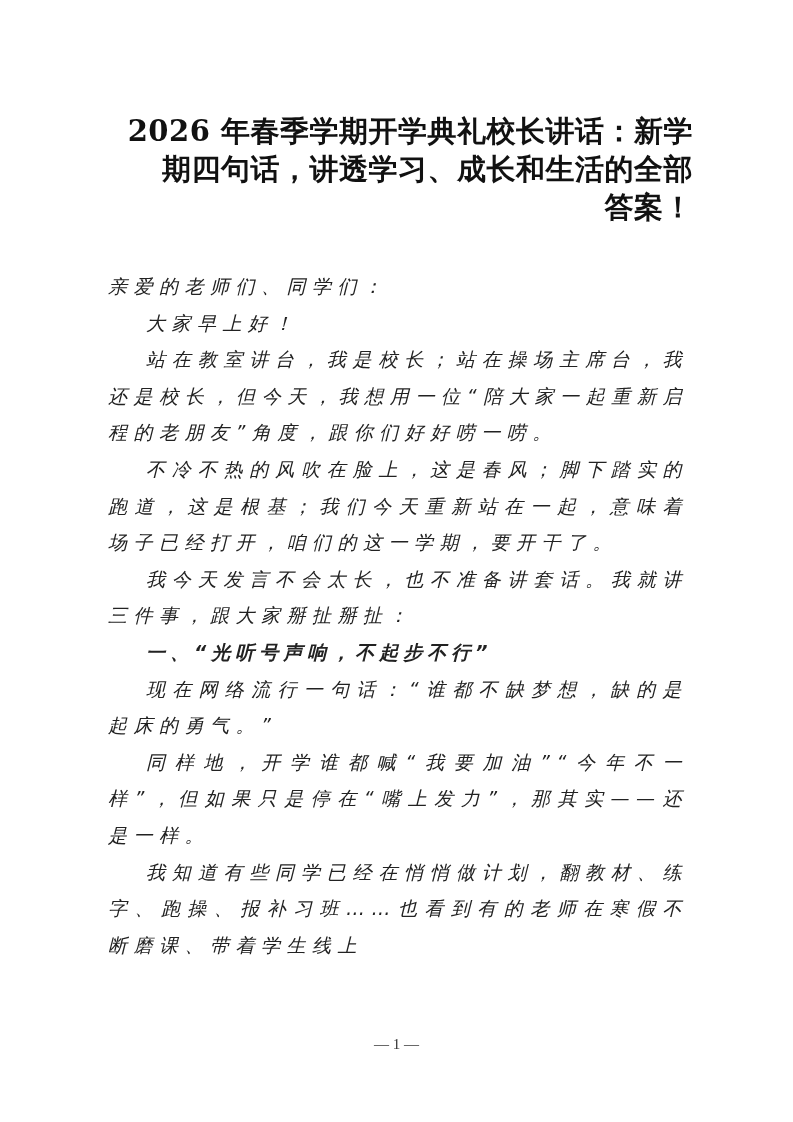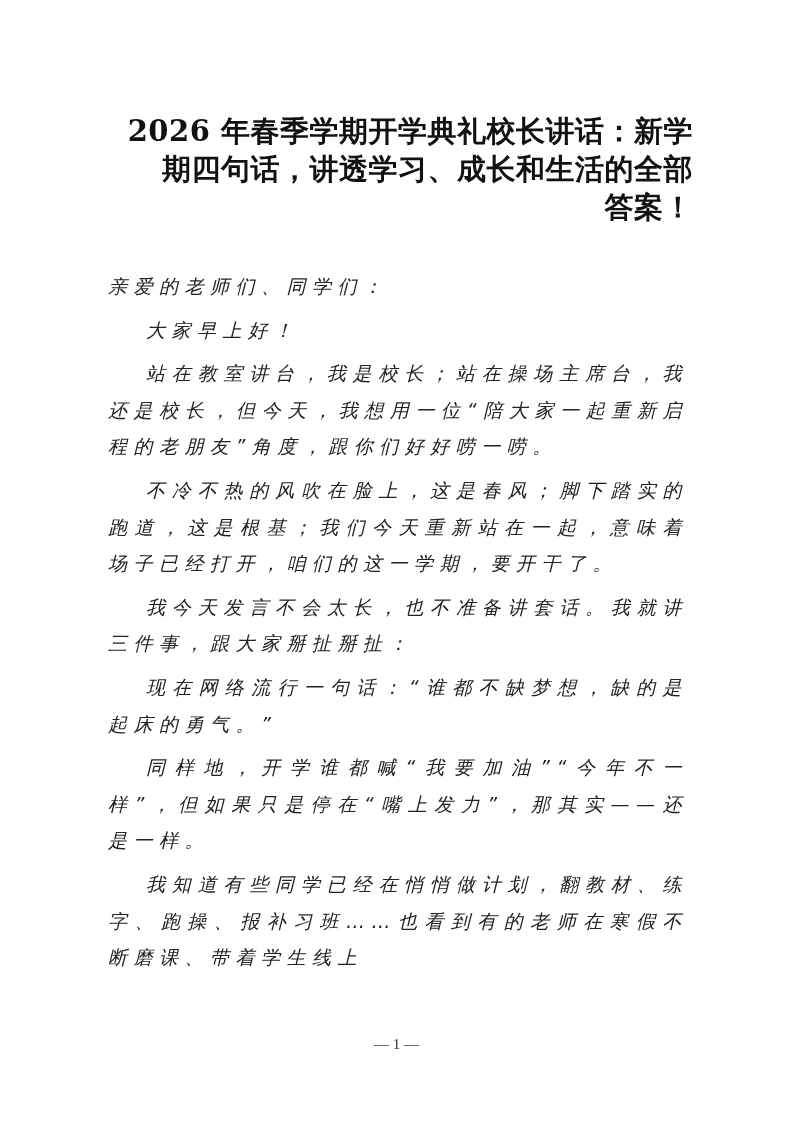--- a/index.html
+++ b/index.html
@@ -13,21 +13,21 @@
     letter-spacing: 0.5px;
   }
   .title span { display: block; }
   .body {
     position: absolute; left: 108px; top: 268px; width: 580px;
     font-family: "DejaVu Sans", "Liberation Sans", sans-serif;
     font-size: 19px; line-height: 36.6px; color: #222;
     letter-spacing: 6.5px;
   }
   .body p { margin: 0; text-align: justify; text-align-last: left; font-style: italic; }
-  .body p.indent { text-indent: 38px; margin-top: 7px; }
+  .body p.indent { text-indent: 38px; }
   .body p.heading { font-weight: bold; letter-spacing: 5px; }
   .footer {
     position: absolute; left: 0; width: 793px; top: 1036px;
     text-align: center;
     font-family: "Liberation Serif", "DejaVu Serif", serif;
     font-size: 15px; color: #333;
   }
 </style>
 </head>
 <body>
@@ -38,19 +38,20 @@
     <span>期四句话，讲透学习、成长和生活的全部</span>
     <span>答案！</span>
   </div>
 
   <div class="body">
     <p>亲爱的老师们、同学们：</p>
     <p class="indent">大家早上好！</p>
     <p class="indent">站在教室讲台，我是校长；站在操场主席台，我还是校长，但今天，我想用一位“陪大家一起重新启程的老朋友”角度，跟你们好好唠一唠。</p>
     <p class="indent">不冷不热的风吹在脸上，这是春风；脚下踏实的跑道，这是根基；我们今天重新站在一起，意味着场子已经打开，咱们的这一学期，要开干了。</p>
     <p class="indent">我今天发言不会太长，也不准备讲套话。我就讲三件事，跟大家掰扯掰扯：</p>
+    <p class="indent heading">一、“光听号声响，不起步不行”</p>
     <p class="indent">现在网络流行一句话：“谁都不缺梦想，缺的是起床的勇气。”</p>
     <p class="indent">同样地，开学谁都喊“我要加油”“今年不一样”，但如果只是停在“嘴上发力”，那其实——还是一样。</p>
     <p class="indent">我知道有些同学已经在悄悄做计划，翻教材、练字、跑操、报补习班……也看到有的老师在寒假不断磨课、带着学生线上</p>
   </div>
 
   <div class="footer">— 1 —</div>
 </div>
 
 </body></html>

